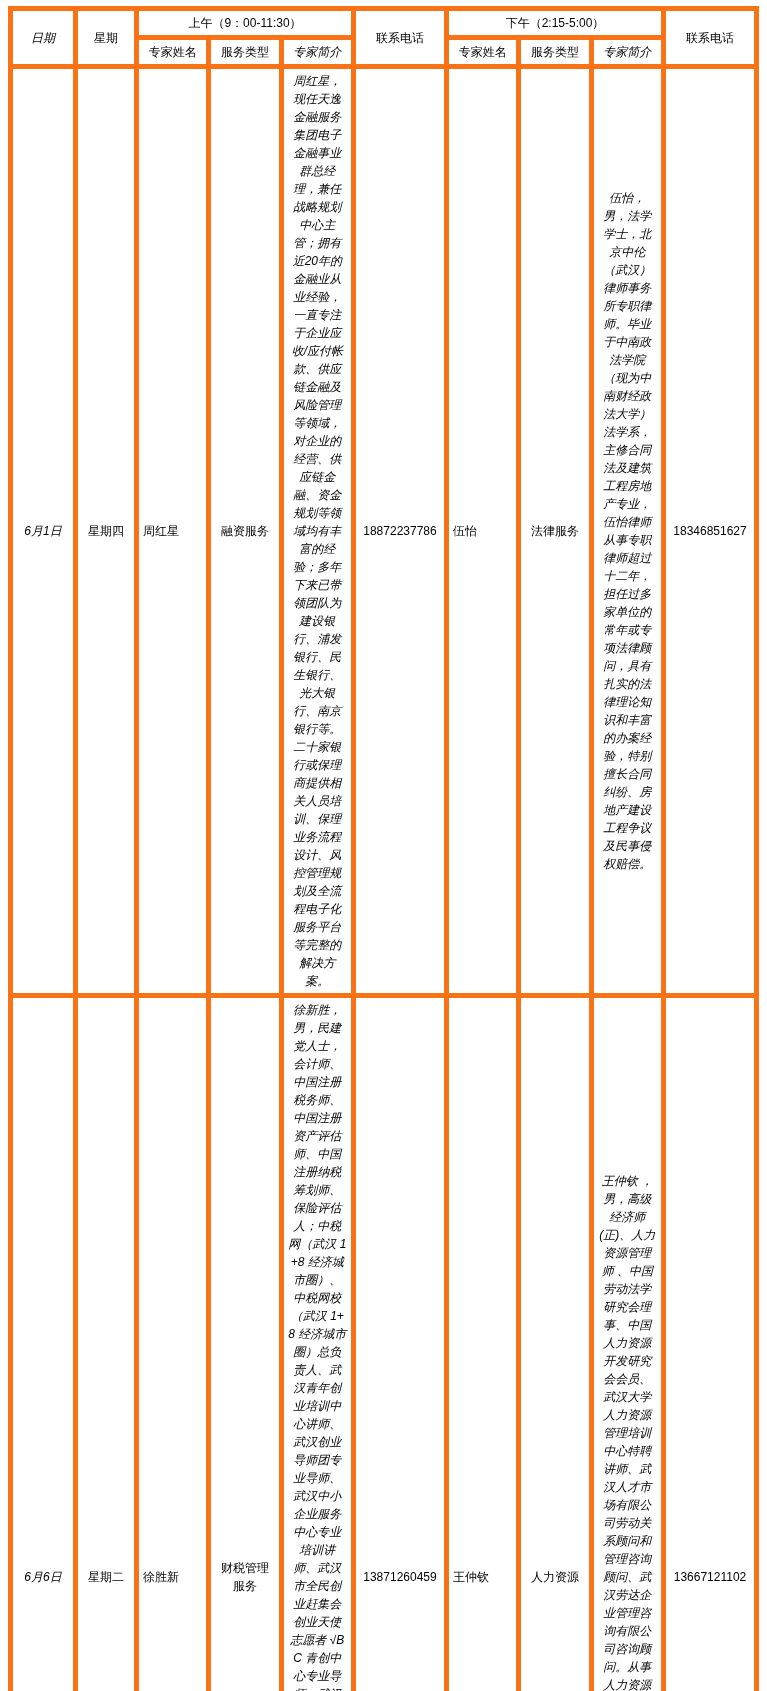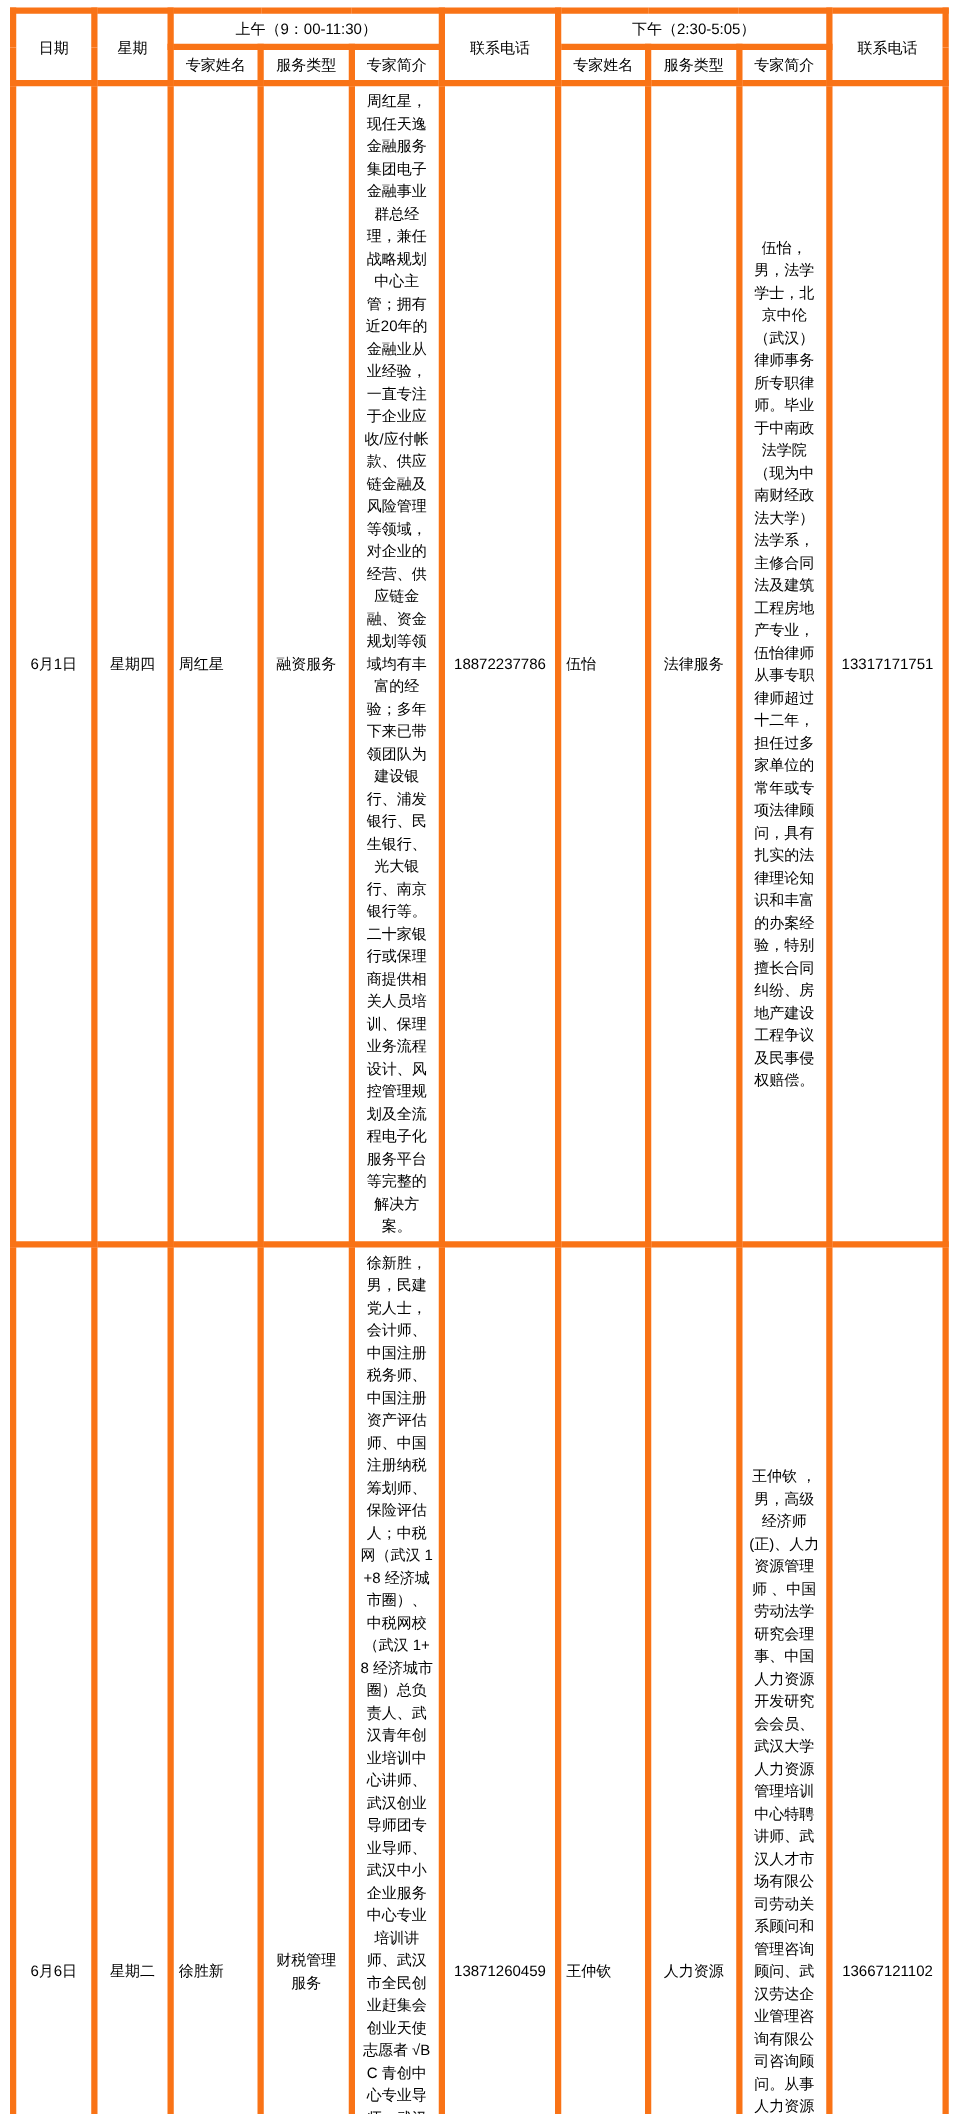--- a/index.html
+++ b/index.html
@@ -24,44 +24,44 @@
     border:5px solid #f97316;
     vertical-align:middle;
     padding:3px 4px;
     line-height:1.5;
     word-break:break-all;
   }
   table.schedule th{
     text-align:center;
     font-weight:normal;
   }
-  .c-date{width:52px;text-align:center;}
+  .c-date{width:52px;text-align:center;font-style:italic;}
   .c-week{width:48px;text-align:center;}
   .c-name{width:50px;}
   .c-type{width:44px;text-align:center;margin-left:28px;}
-  .c-bio{width:170px;text-align:left;}
+  .c-bio{width:170px;text-align:left;font-style:italic;}
   .c-tel{width:80px;text-align:center;}
   .bio{
     text-align:center;
     line-height:1.55;
   }
   .vmid{vertical-align:middle;}
 </style>
 </head>
 <body>
 
 <div class="sheet">
   <table class="schedule">
     <thead>
       <tr class="hdr-top">
         <th class="c-date" rowspan="2">日期</th>
         <th class="c-week" rowspan="2">星期</th>
         <th colspan="3">上午（9：00-11:30）</th>
         <th class="c-tel" rowspan="2">联系电话</th>
-        <th colspan="3">下午（2:30-5:05）</th>
+        <th colspan="3">下午（2:15-5:00）</th>
         <th class="c-tel" rowspan="2">联系电话</th>
       </tr>
       <tr class="hdr-sub">
         <th class="c-name">专家姓名</th>
         <th class="c-type">服务类型</th>
         <th class="c-bio">专家简介</th>
         <th class="c-name">专家姓名</th>
         <th class="c-type">服务类型</th>
         <th class="c-bio">专家简介</th>
       </tr>
@@ -71,21 +71,21 @@
       <tr>
         <td class="c-date vmid">6月1日</td>
         <td class="c-week vmid">星期四</td>
         <td class="c-name vmid">周红星</td>
         <td class="c-type vmid">融资服务</td>
         <td class="c-bio bio">周红星，现任天逸金融服务集团电子金融事业群总经理，兼任战略规划中心主管；拥有近20年的金融业从业经验，一直专注于企业应收/应付帐款、供应链金融及风险管理等领域，对企业的经营、供应链金融、资金规划等领域均有丰富的经验；多年下来已带领团队为建设银行、浦发银行、民生银行、光大银行、南京银行等。二十家银行或保理商提供相关人员培训、保理业务流程设计、风控管理规划及全流程电子化服务平台等完整的解决方案。</td>
         <td class="c-tel vmid">18872237786</td>
         <td class="c-name vmid">伍怡</td>
         <td class="c-type vmid">法律服务</td>
         <td class="c-bio bio">伍怡，男，法学学士，北京中伦（武汉）律师事务所专职律师。毕业于中南政法学院（现为中南财经政法大学）法学系，主修合同法及建筑工程房地产专业，伍怡律师从事专职律师超过十二年，担任过多家单位的常年或专项法律顾问，具有扎实的法律理论知识和丰富的办案经验，特别擅长合同纠纷、房地产建设工程争议及民事侵权赔偿。</td>
-        <td class="c-tel vmid">13317171751</td>
+        <td class="c-tel vmid">18346851627</td>
       </tr>
 
       <tr>
         <td class="c-date vmid">6月6日</td>
         <td class="c-week vmid">星期二</td>
         <td class="c-name vmid">徐胜新</td>
         <td class="c-type vmid">财税管理服务</td>
         <td class="c-bio bio">徐新胜，男，民建党人士，会计师、中国注册税务师、中国注册资产评估师、中国注册纳税筹划师、保险评估人；中税网（武汉 1+8 经济城市圈）、中税网校（武汉 1+8 经济城市圈）总负责人、武汉青年创业培训中心讲师、武汉创业导师团专业导师、武汉中小企业服务中心专业培训讲师、武汉市全民创业赶集会创业天使志愿者 √BC 青创中心专业导师、武汉市国税局江汉分局特邀税收观察员、武汉市青年企业家协会理事、岱家山孵化器工业园创业导师；　武汉大信江都税务师事务有限公司、武汉江城企业管理咨询有限公司、武汉江都税务师事务所等多家公司担任董事长兼总经理。</td>
         <td class="c-tel vmid">13871260459</td>
         <td class="c-name vmid">王仲钦</td>

